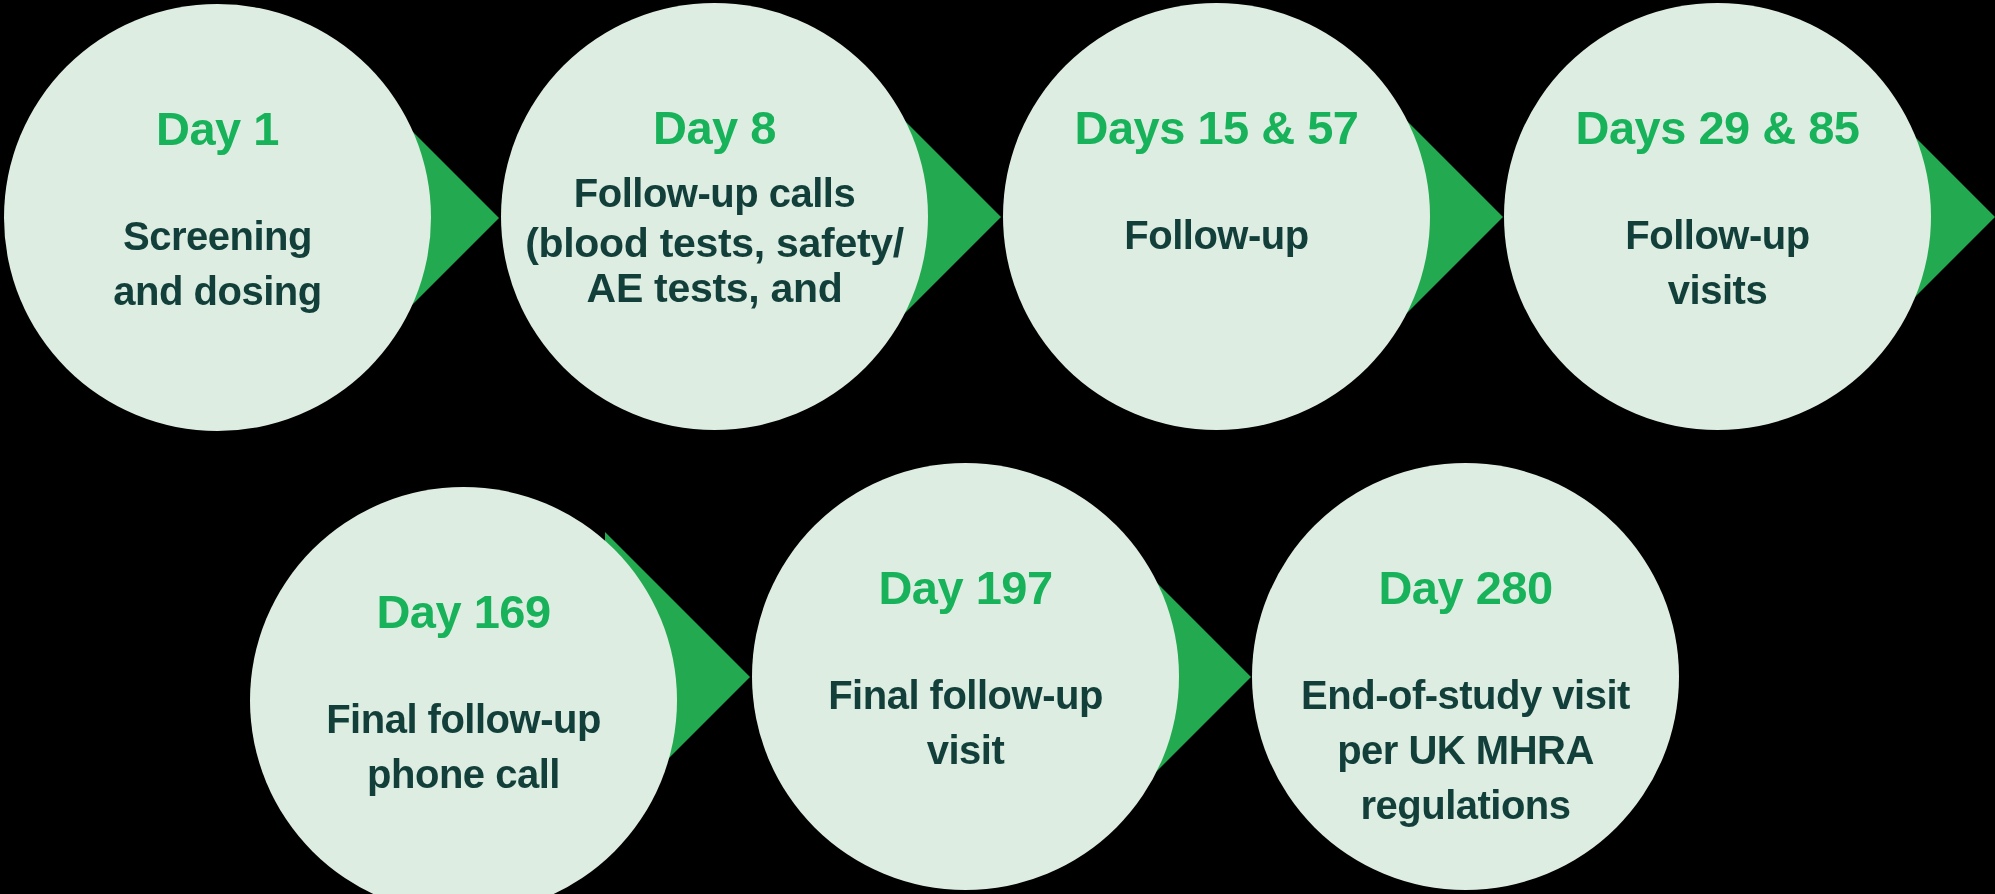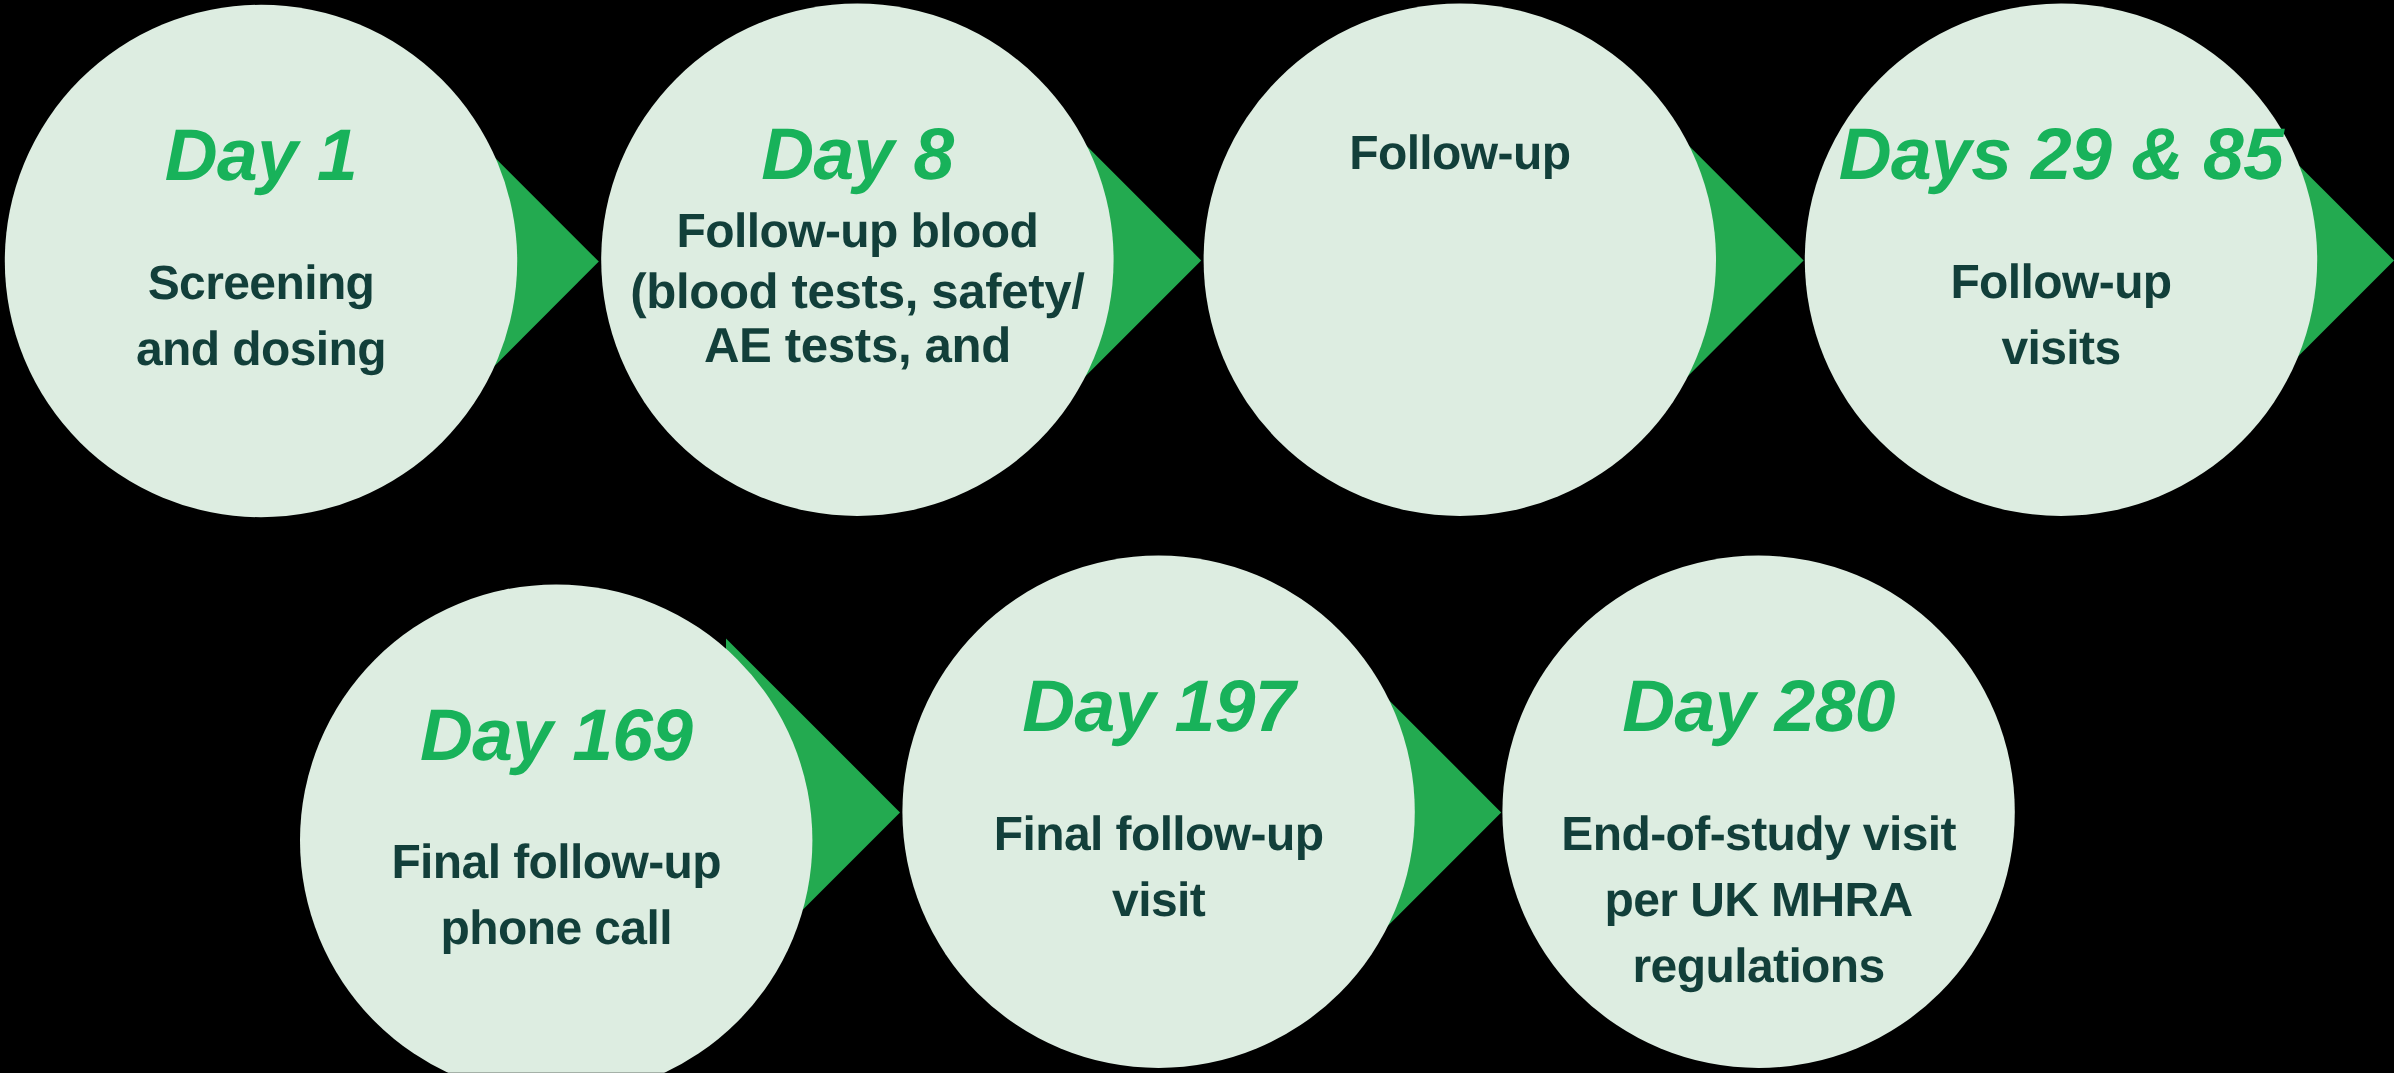--- a/index.html
+++ b/index.html
@@ -24,27 +24,26 @@
   .circle {
     position: absolute;
     width: 427px; height: 427px;
     border-radius: 50%;
     background: var(--circle);
     z-index: 2;
     text-align: center;
     padding-top: 98px;
   }
   .title {
-    font-size: 61px;
+    font-size: 47px;
     font-weight: bold;
     letter-spacing: -0.5px;
     color: var(--title);
     line-height: 54px;
     margin-bottom: 53px;
-    font-style: italic;
   }
   .circle.compact .title { margin-bottom: 11px; }
   .body-line {
     font-size: 40px;
     font-weight: bold;
     letter-spacing: -0.5px;
     color: var(--text);
     line-height: 55px;
   }
   .note-line {
@@ -79,29 +78,30 @@
     <div class="title">Day 1</div>
     <div>
       <div class="body-line">Screening</div>
       <div class="body-line">and dosing</div>
     </div>
   </div>
 
   <div class="circle compact" style="left:501px; top:3px;">
     <div class="title">Day 8</div>
     <div>
-      <div class="body-line">Follow-up blood</div>
+      <div class="body-line">Follow-up calls</div>
     </div>
     <div>
       <div class="note-line">(blood tests, safety/</div>
       <div class="note-line">AE tests, and</div>
     </div>
   </div>
 
   <div class="circle" style="left:1003px; top:3px;">
+    <div class="title">Days 15 &amp; 57</div>
     <div>
       <div class="body-line">Follow-up</div>
     </div>
   </div>
 
   <div class="circle" style="left:1504px; top:3px;">
     <div class="title">Days 29 &amp; 85</div>
     <div>
       <div class="body-line">Follow-up</div>
       <div class="body-line">visits</div>

